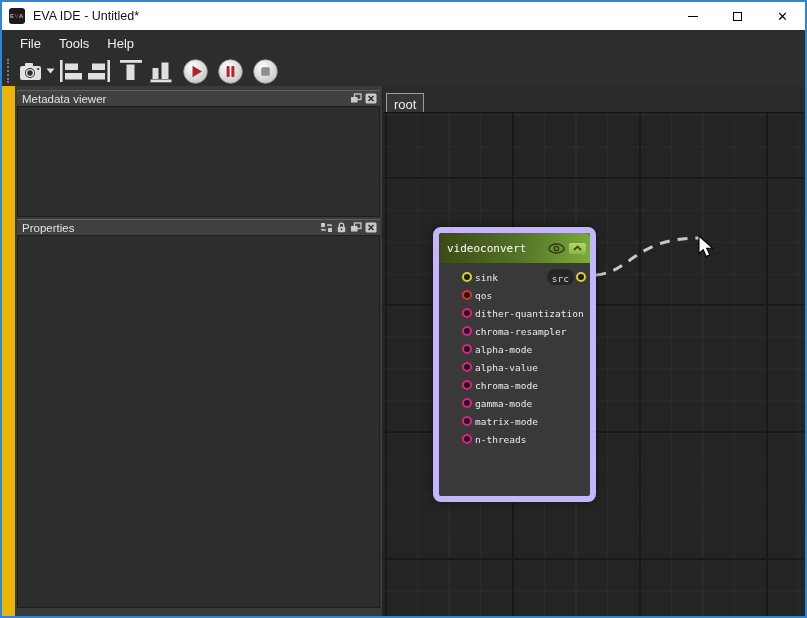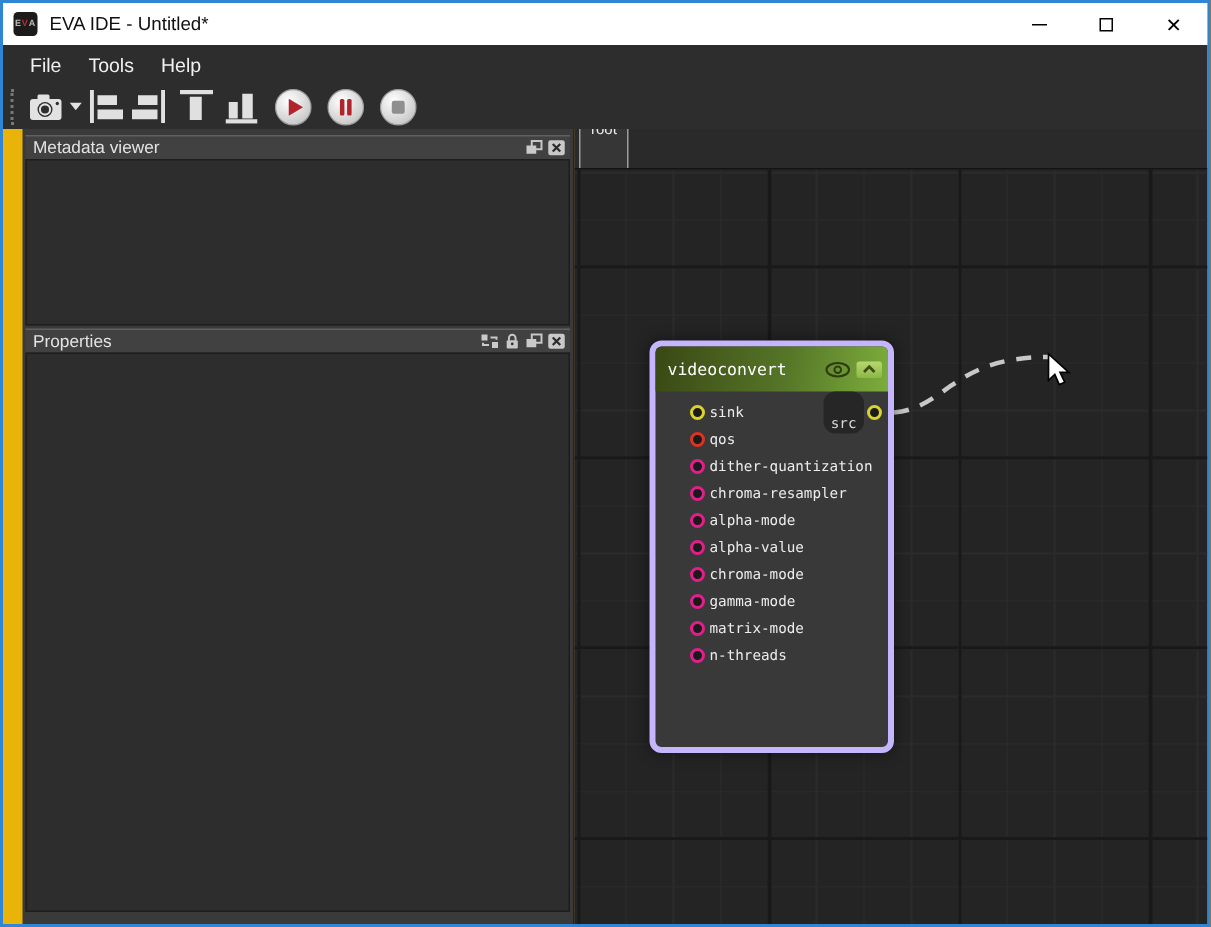--- a/index.html
+++ b/index.html
@@ -37,52 +37,52 @@
     display:flex; align-items:center; padding:0 3px 0 5px; }
   .panel-title { font-size:11.5px; color:#e3e3e3; }
   .panel-icons { margin-left:auto; display:flex; align-items:center; gap:3px; }
   .panel-body { background:#2d2d2d; border:1px solid #1e1e1e; box-shadow:inset 0 0 0 1px #3f3f3f00; }
   .meta-body { height:111px; flex:none; }
   .props { flex:1; margin-top:2px; min-height:0; }
   .props-body { flex:1; }
   
   .canvas { flex:1; position:relative; background:#2a2a2a; overflow:hidden; }
   .tab-row { height:26px; display:flex; align-items:flex-end; padding-left:3px; }
-  .tab { font-size:10px; color:#ececec; background:#363636; border:1px solid #9b9b9b; border-bottom:none;
-         padding:3px 7px 20px; }
+  .tab { font-size:13px; color:#ececec; background:#363636; border:1px solid #9b9b9b; border-bottom:none;
+         padding:3px 7px 0; }
   .grid { position:absolute; left:0; top:26px; right:0; bottom:0; background-color:#242424;
     background-image:
       repeating-linear-gradient(to right,  #191919 0 2px, transparent 2px 127px),
       repeating-linear-gradient(to bottom, #191919 0 2px, transparent 2px 127px),
       repeating-linear-gradient(to right,  #2b2b2b 0 1px, transparent 1px 31.75px),
       repeating-linear-gradient(to bottom, #2b2b2b 0 1px, transparent 1px 31.75px);
     background-position: 2px 0, 0 64px, 2px 0, 0 1.5px;
     border-top:1px solid #141414;
   }
   .wire-svg { position:absolute; left:0; top:0; width:100%; height:100%; z-index:2; pointer-events:none; }
   .cursor-svg { position:absolute; left:0; top:0; width:100%; height:100%; z-index:6; pointer-events:none; }
   
   .node { position:absolute; left:50px; top:141px; width:163px; height:275px; z-index:3;
-    background:#393939; border:4px solid #c4b5fd; border-radius:8px;
+    background:#393939; border:6px solid #c4b5fd; border-radius:8px;
     box-shadow:0 0 10px rgba(0,0,0,.45); }
   .node-header { height:30px; display:flex; align-items:center; padding:0 4px 0 8px;
     border-radius:4px 4px 0 0;
     background:linear-gradient(100deg, #3a4814 0%, #557527 55%, #7cad3c 100%); }
   .node-title { font-family:"DejaVu Sans Mono", monospace; font-size:11px; color:#ffffff; }
   .hdr-icons { margin-left:auto; display:flex; align-items:center; gap:4px; }
   .collapse-btn { width:17px; height:11px; border-radius:2px;
     background:linear-gradient(#b8d76e,#8cb748); display:flex; align-items:center; justify-content:center; }
   .node-body { padding-top:5px;margin-left:17px; }
   .port-row { height:18px; display:flex; align-items:center; padding:0 4px 0 6px;
     font-family:"DejaVu Sans Mono", monospace; font-size:9.5px; color:#ececec; }
   .port-dot { width:10px; height:10px; border-radius:50%; background:#1a1a1a; border:2.5px solid #e01f8a;
     margin-right:3px; flex:none; }
   .port-label { white-space:nowrap; }
   .port-out { margin-left:auto; display:flex; align-items:center; }
-  .pill { background:#262626; border-radius:8px; padding:16px 5px 1px; margin-right:2px; color:#d8d8d8; }
+  .pill { background:#262626; border-radius:8px; padding:4px 5px 1px; margin-right:2px; color:#d8d8d8; }
   svg { display:block; }
 </style>
 </head>
 <body>
 
 <div class="window">
 
   <div class="titlebar">
     <div class="app-icon">E<b>V</b>A</div>
     <div class="win-title">EVA IDE - Untitled*</div>

